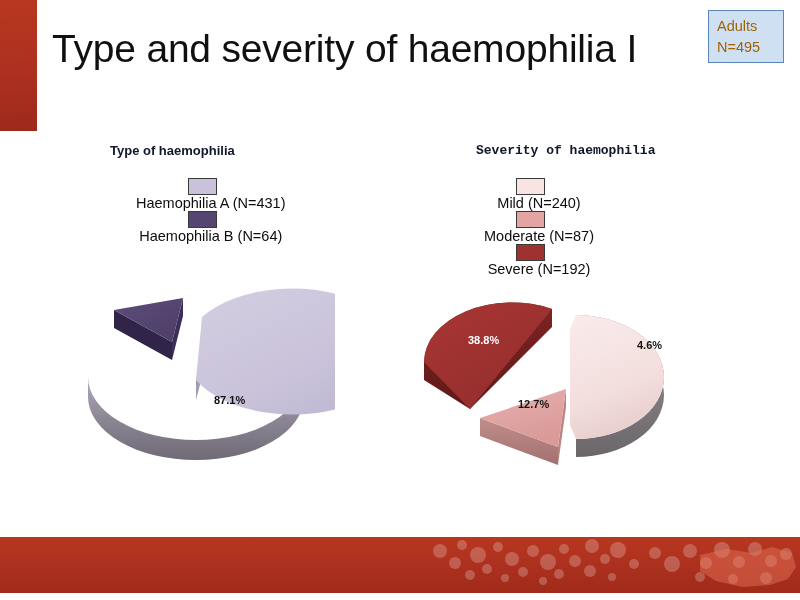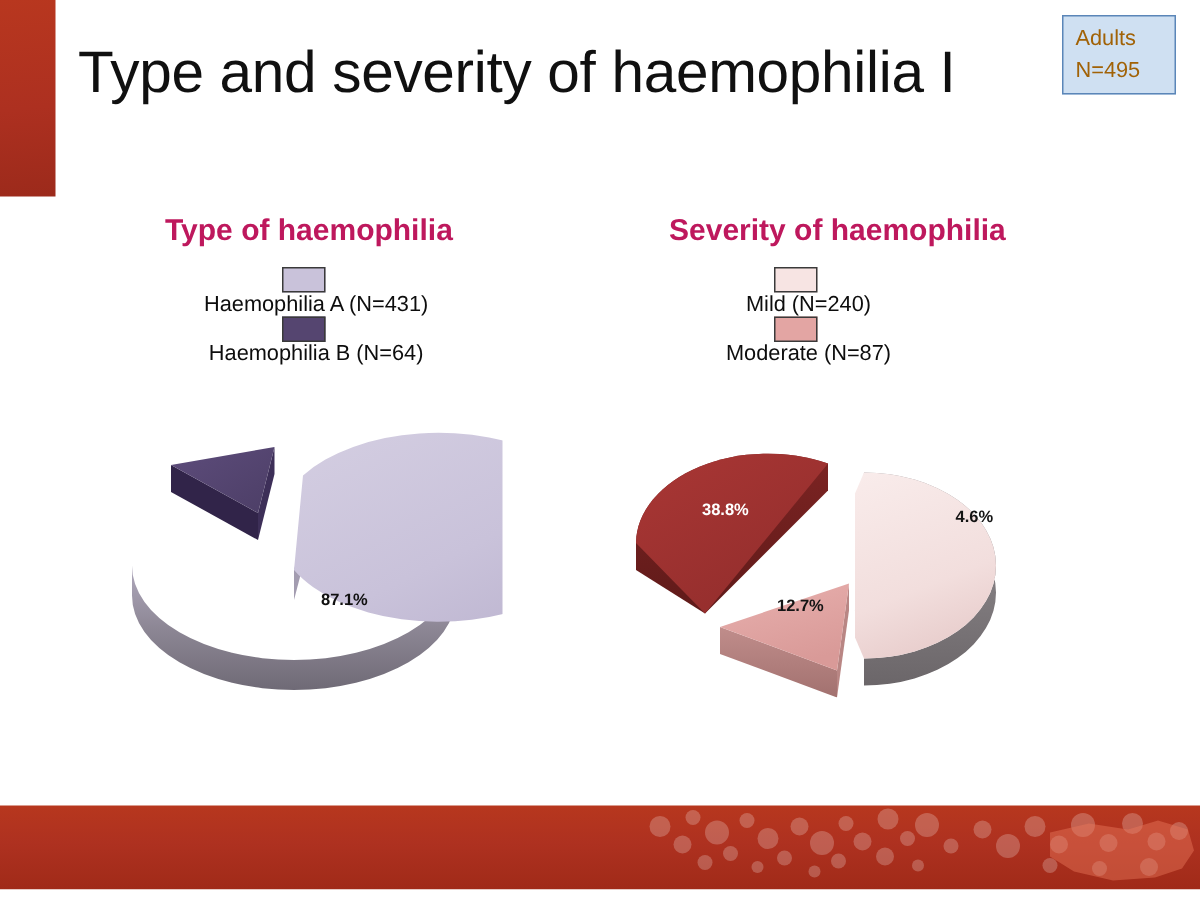--- a/index.html
+++ b/index.html
@@ -46,26 +46,26 @@
     box-sizing: border-box;
     padding: 5px 0 0 8px;
     color: #a16207;
     font-size: 14.5px;
     line-height: 21px;
   }
 
   
   .panel-heading {
     position: absolute;
-    font-size: 20px;
+    font-size: 13px;
     font-weight: bold;
-    color: #be185d;
+    color: #0f172a;
   }
   #heading-type     { left: 110px; top: 143px; }
-  #heading-severity { left: 446px; top: 143px; }
+  #heading-severity { left: 476px; top: 143px; font-family: Liberation Mono, monospace; }
 
   
   .legend {
     position: absolute;
   }
   #legend-type     { left: 136px; top: 178px; }
   #legend-severity { left: 484px; top: 178px; }
   .legend-row {
     display: flex;
     align-items: center;
@@ -147,20 +147,24 @@
   </div>
 
   <div class="legend" id="legend-severity">
     <div class="legend-row">
       <span class="legend-swatch" style="background:#f7e4e3"></span>
       <span class="legend-label">Mild (N=240)</span>
     </div>
     <div class="legend-row">
       <span class="legend-swatch" style="background:#e3a5a3"></span>
       <span class="legend-label">Moderate (N=87)</span>
+    </div>
+    <div class="legend-row">
+      <span class="legend-swatch" style="background:#9e3231"></span>
+      <span class="legend-label">Severe (N=192)</span>
     </div>
   </div>
 
   <div class="pie-area" id="pie-type">
     <svg width="265" height="175" viewBox="0 0 265 175">
       <defs>
         <linearGradient id="gSideA" x1="0" y1="0" x2="0" y2="1">
           <stop offset="0" stop-color="#b0a9bd"></stop>
           <stop offset="0.5" stop-color="#8d8795"></stop>
           <stop offset="1" stop-color="#6f6a76"></stop>

